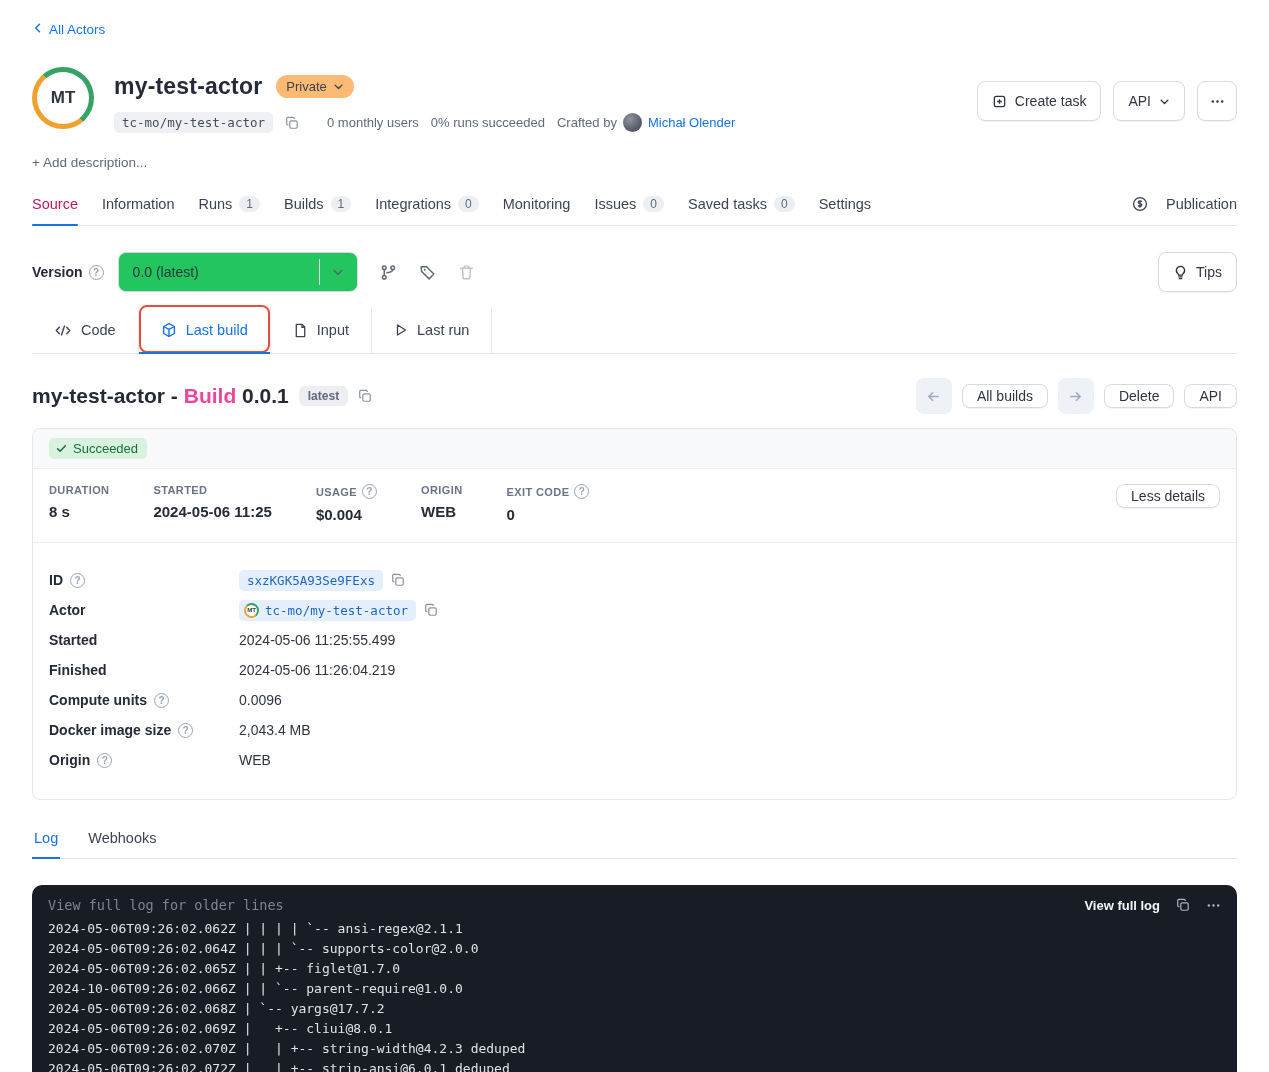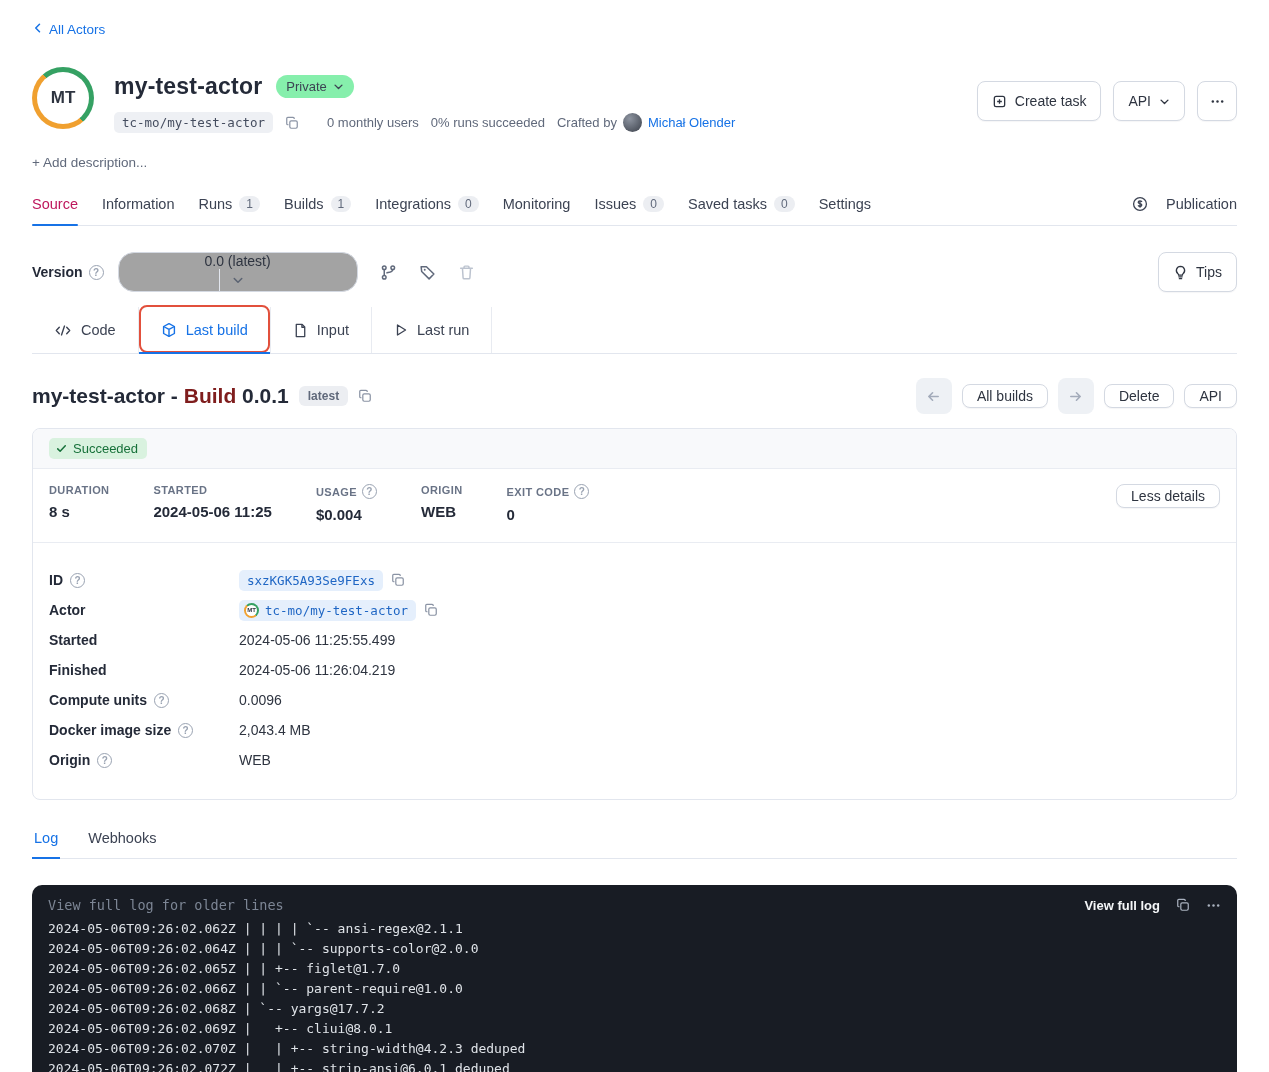--- a/index.html
+++ b/index.html
@@ -12,21 +12,21 @@
   
   .breadcrumb { display:flex; align-items:flex-start; gap:5px; color:#1672e6; font-size:13.5px; font-weight:500; cursor:pointer; width:max-content; }
 
   
   .actor-header { display:flex; align-items:flex-start; margin-top:30px; }
   .avatar-ring { width:62px; height:62px; border-radius:50%; background:conic-gradient(from 140deg,#f0a02f 0 50%,#35a163 50% 100%); display:flex; align-items:center; justify-content:center; flex:none; }
   .avatar-inner { width:52px; height:52px; border-radius:50%; background:#fff; display:flex; align-items:center; justify-content:center; font-weight:700; font-size:17px; color:#2e3440; }
   .actor-meta { margin-left:20px; flex:1; }
   .title-row { display:flex; align-items:center; gap:14px; margin-top:6px; }
   .actor-title { font-size:23px; font-weight:700; letter-spacing:.2px; }
-  .pill-badge { display:inline-flex; align-items:center; gap:6px; background:#86efac; color:#3c4353; font-size:13px; font-weight:500; padding:4px 10px; border-radius:14px; cursor:pointer; }
+  .pill-badge { display:inline-flex; align-items:center; gap:6px; background:#fdba74; color:#3c4353; font-size:13px; font-weight:500; padding:4px 10px; border-radius:14px; cursor:pointer; }
   .info-row { display:flex; align-items:center; gap:12px; margin-top:12px; color:#60697b; font-size:13px; }
   .handle-pill { background:#eef0f4; color:#454d5f; font-size:12.5px; padding:3px 8px; border-radius:5px; }
   .copy-btn { color:#8a93a4; cursor:pointer; display:inline-flex; }
   .dim-sep { width:4px; }
   .crafted { display:flex; align-items:center; gap:6px; }
   .author-avatar { width:19px; height:19px; border-radius:50%; background:radial-gradient(circle at 35% 30%, #8d94a0, #3a3f49); }
   .author-link { color:#1672e6; cursor:pointer; }
   .header-actions { display:flex; gap:12px; margin-top:14px; }
   .btn { display:inline-flex; align-items:center; gap:8px; background:#fff; border:1px solid #d4d9e2; border-radius:8px; padding:0 14px; height:40px; font-size:14px; font-weight:500; color:#2e3440; cursor:pointer; box-shadow:0 1px 1px rgba(16,24,40,.04); }
   .btn.square { width:40px; justify-content:center; padding:0; }
@@ -38,38 +38,38 @@
   .tab.active { color:#be185d; }
   .tab.active::after { content:""; position:absolute; left:0; right:0; bottom:-1px; height:2.5px; background:#1672e6; border-radius:2px; }
   .count-pill { background:#eceef2; color:#60697b; font-size:12px; font-weight:500; padding:1px 7px; border-radius:10px; }
   .tabs-spacer { flex:1; }
   .publication { display:flex; align-items:flex-start; gap:18px; padding:8px 0 13px 0; font-size:14.5px; font-weight:500; color:#3c4353; cursor:pointer; }
 
   
   .version-row { display:flex; align-items:center; margin-top:26px; }
   .version-label { display:flex; align-items:center; gap:6px; font-weight:700; font-size:14px; }
   .help { display:inline-flex; width:15px; height:15px; border:1.3px solid #9aa3b2; border-radius:50%; color:#9aa3b2; font-size:10px; font-weight:700; align-items:center; justify-content:center; flex:none; cursor:pointer; }
-  .select { display:flex; align-items:center; margin-left:14px; width:240px; height:40px; border:1px solid #d4d9e2; border-radius:16px; background:#a3a3a3; cursor:pointer;flex-direction:column; }
+  .select { display:flex; align-items:center; margin-left:14px; width:240px; height:40px; border:1px solid #d4d9e2; border-radius:8px; background:#22c55e; cursor:pointer; }
   .select-value { flex:1; padding:0 14px; font-size:14px; color:#2e3440; }
   .select-caret { width:38px; height:26px; border-left:1px solid #e2e6ee; display:flex; align-items:center; justify-content:center; color:#5b6372; }
   .icon-btn { color:#60697b; margin-left:22px; cursor:pointer; }
   .icon-btn.disabled { color:#bcc3cf; cursor:default; }
   .version-spacer { flex:1; }
 
   
   .subtabs-row { display:flex; margin-top:15px; border-bottom:1px solid #e2e6ee; }
   .subtab { display:flex; align-items:center; gap:9px; padding:0 22px; height:46px; font-size:14.5px; font-weight:500; color:#3c4353; cursor:pointer; border-right:1px solid #e8ebf1; position:relative; }
   .subtab.active { color:#1672e6; }
   .subtab.active::after { content:""; position:absolute; left:0; right:0; bottom:-1px; height:2px; background:#1672e6; }
   .annotation-box { position:absolute; inset:-2px 0 0 0; border:2.5px solid #e2503c; border-radius:8px; pointer-events:none; }
 
   
   .build-header { display:flex; align-items:center; margin-top:24px; }
   .build-title { font-size:21px; font-weight:700; display:flex; align-items:center; gap:10px; }
-  .build-word { color:#7f1d1d; }
+  .build-word { color:#ec4899; }
   .latest-badge { background:#eceef2; color:#60697b; font-size:12px; font-weight:600; padding:3px 9px; border-radius:6px; }
   .bh-actions { margin-left:auto; display:flex; gap:10px; align-items:center; }
   .nav-btn { width:36px; height:36px; border:none; background:#eef1f5; border-radius:8px; display:flex; align-items:center; justify-content:center; color:#a3abba; cursor:default; }
   .btn.sm { height:24px; }
 
   
   .card { margin-top:14px; border:1px solid #e2e6ee; border-radius:8px; background:#fff; overflow:hidden; }
   .status-row { padding:9px 16px; background:#f8f9fb; border-bottom:1px solid #e9ecf2; }
   .status-badge { display:inline-flex; align-items:center; gap:6px; background:#d9f2df; color:#17713a; font-size:13px; font-weight:500; padding:3px 9px 3px 7px; border-radius:5px; }
   .stats-row { display:flex; align-items:flex-start; padding:15px 16px 19px 16px; border-bottom:1px solid #e9ecf2; }
@@ -486,21 +486,21 @@
               <circle cx="3" cy="8" r="1.3"></circle>
               <circle cx="8" cy="8" r="1.3"></circle>
               <circle cx="13" cy="8" r="1.3"></circle>
             </svg>
         </span>
       </span>
     </div>
     <div class="log-line mono">2024-05-06T09:26:02.062Z | | | | `-- ansi-regex@2.1.1</div>
     <div class="log-line mono">2024-05-06T09:26:02.064Z | | | `-- supports-color@2.0.0</div>
     <div class="log-line mono">2024-05-06T09:26:02.065Z | | +-- figlet@1.7.0</div>
-    <div class="log-line mono">2024-05-06T09:26:02.066Z | | `-- parent-require@1.0.0</div>
+    <div class="log-line mono">2024-10-06T09:26:02.066Z | | `-- parent-require@1.0.0</div>
     <div class="log-line mono">2024-05-06T09:26:02.068Z | `-- yargs@17.7.2</div>
     <div class="log-line mono">2024-05-06T09:26:02.069Z |   +-- cliui@8.0.1</div>
     <div class="log-line mono">2024-05-06T09:26:02.070Z |   | +-- string-width@4.2.3 deduped</div>
     <div class="log-line mono">2024-05-06T09:26:02.072Z |   | +-- strip-ansi@6.0.1 deduped</div>
 
   </div>
 
 </div>
 
 </body></html>

